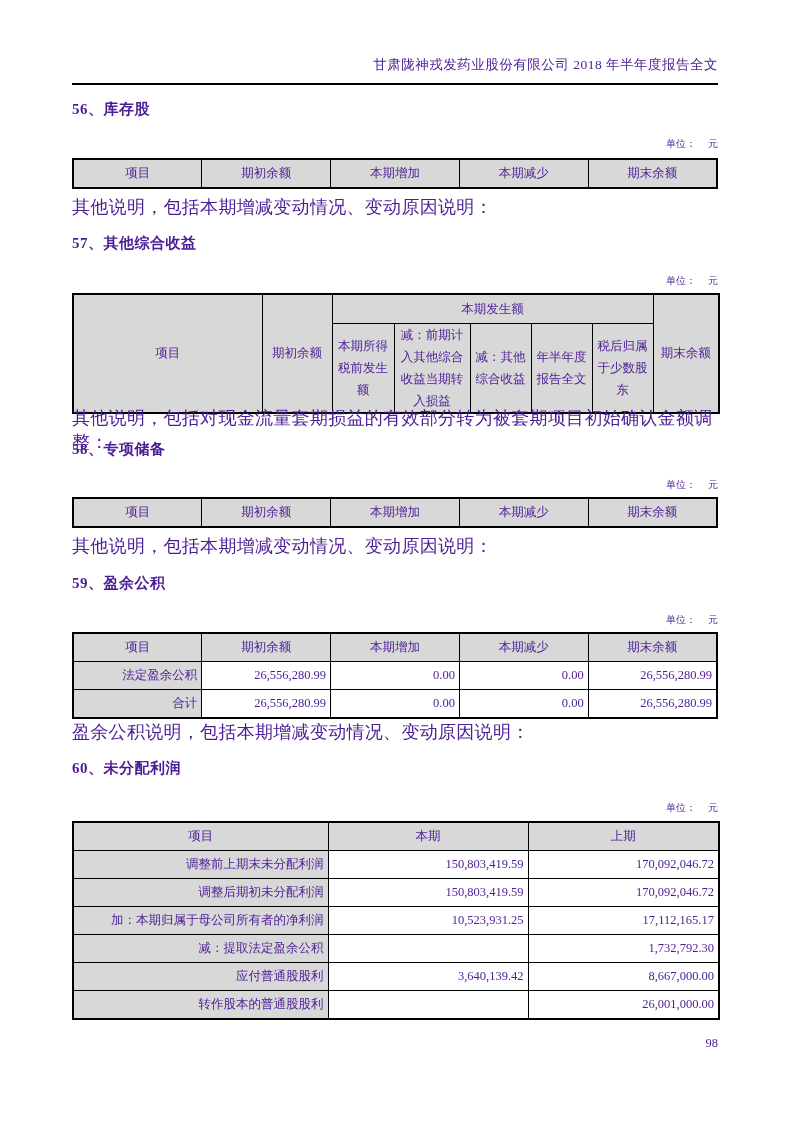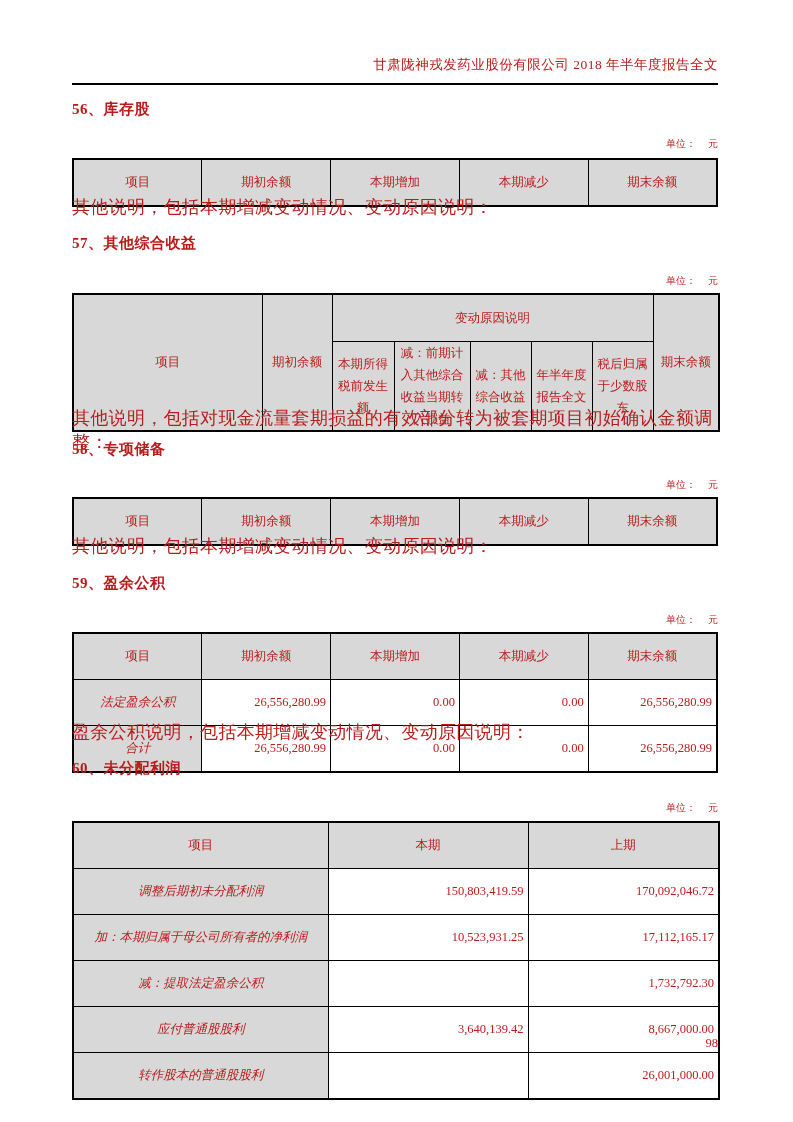--- a/index.html
+++ b/index.html
@@ -1,40 +1,40 @@
 <!DOCTYPE html>
 <html><head>
 <meta charset="utf-8">
 <style>
   html,body { margin:0; padding:0; background:#ffffff; }
   .page {
     position:relative; width:793px; height:1122px; background:#ffffff;
-    font-family:"Liberation Serif","DejaVu Serif",serif; color:#b91c1c;
+    font-family:"Liberation Serif","DejaVu Serif",serif; color:#4c1d95;
     overflow:hidden;
   }
   .content { position:absolute; left:72px; top:0; width:646px; }
   .doc-header {
     position:absolute; left:0; top:56px; width:646px;
     text-align:right; font-size:13.5px; letter-spacing:0.5px;
     padding-bottom:9px; border-bottom:2px solid #000;
   }
   .sec-title { position:absolute; left:0; font-size:15px; font-weight:bold; letter-spacing:0.5px; }
   .unit-line { position:absolute; right:0; font-size:10px; text-align:right; }
   .unit-line .unit-val { display:inline-block; margin-left:12px; }
   .note { position:absolute; left:0; font-size:18px; letter-spacing:0.3px; }
   table.t {
     position:absolute; left:0; border-collapse:collapse; table-layout:fixed;
     width:646px; border:2px solid #000;
   }
   table.t td {
-    border:1px solid #000; font-size:12.5px; padding:9px 4px;
+    border:1px solid #000; font-size:12.5px; padding:0 4px;
     height:27px; vertical-align:middle; overflow:hidden;
   }
   td.hdr { background:#d8d8d8; text-align:center; }
-  td.gray { background:#d8d8d8; text-align:center;font-style:italic; }
+  td.gray { background:#d8d8d8; text-align:right; }
   td.num { text-align:right; background:#fff; }
   .sub td.hdr { line-height:22px; padding:0 3px; }
   .h73 td { height:73px; }
   .h29 td { height:29px; }
   td.indent { padding-left:28px; }
   .page-num { position:absolute; right:0; font-size:12.5px;margin-left:11px; }
 </style>
 </head>
 <body>
 
@@ -72,21 +72,21 @@
           <col style="width:76px">
         <col style="width:61px">
           <col style="width:61px">
           <col style="width:61px">
           <col style="width:66px">
       </colgroup>
       <tbody>
           <tr>
         <td class="hdr" rowspan="2">项目</td>
         <td class="hdr" rowspan="2">期初余额</td>
-        <td class="hdr" colspan="5" style="height:28px">变动原因说明</td>
+        <td class="hdr" colspan="5" style="height:28px">本期发生额</td>
         <td class="hdr" rowspan="2">期末余额</td>
       </tr>
       <tr class="sub h73">
         <td class="hdr">本期所得税前发生额</td>
         <td class="hdr">减：前期计入其他综合收益当期转入损益</td>
         <td class="hdr">减：其他综合收益</td>
         <td class="hdr">年半年度报告全文</td>
         <td class="hdr">税后归属于少数股东</td>
       </tr>
     </tbody>
@@ -151,20 +151,25 @@
           <col style="width:200px">
           <col style="width:191px">
       </colgroup>
       <tbody>
           <tr>
         <td class="hdr" style="height:26px">项目</td>
         <td class="hdr">本期</td>
         <td class="hdr">上期</td>
       </tr>
       <tr>
+        <td class="gray">调整前上期末未分配利润</td>
+        <td class="num">150,803,419.59</td>
+        <td class="num">170,092,046.72</td>
+      </tr>
+      <tr>
         <td class="gray">调整后期初未分配利润</td>
         <td class="num">150,803,419.59</td>
         <td class="num">170,092,046.72</td>
       </tr>
       <tr>
         <td class="gray">加：本期归属于母公司所有者的净利润</td>
         <td class="num">10,523,931.25</td>
         <td class="num">17,112,165.17</td>
       </tr>
       <tr>

